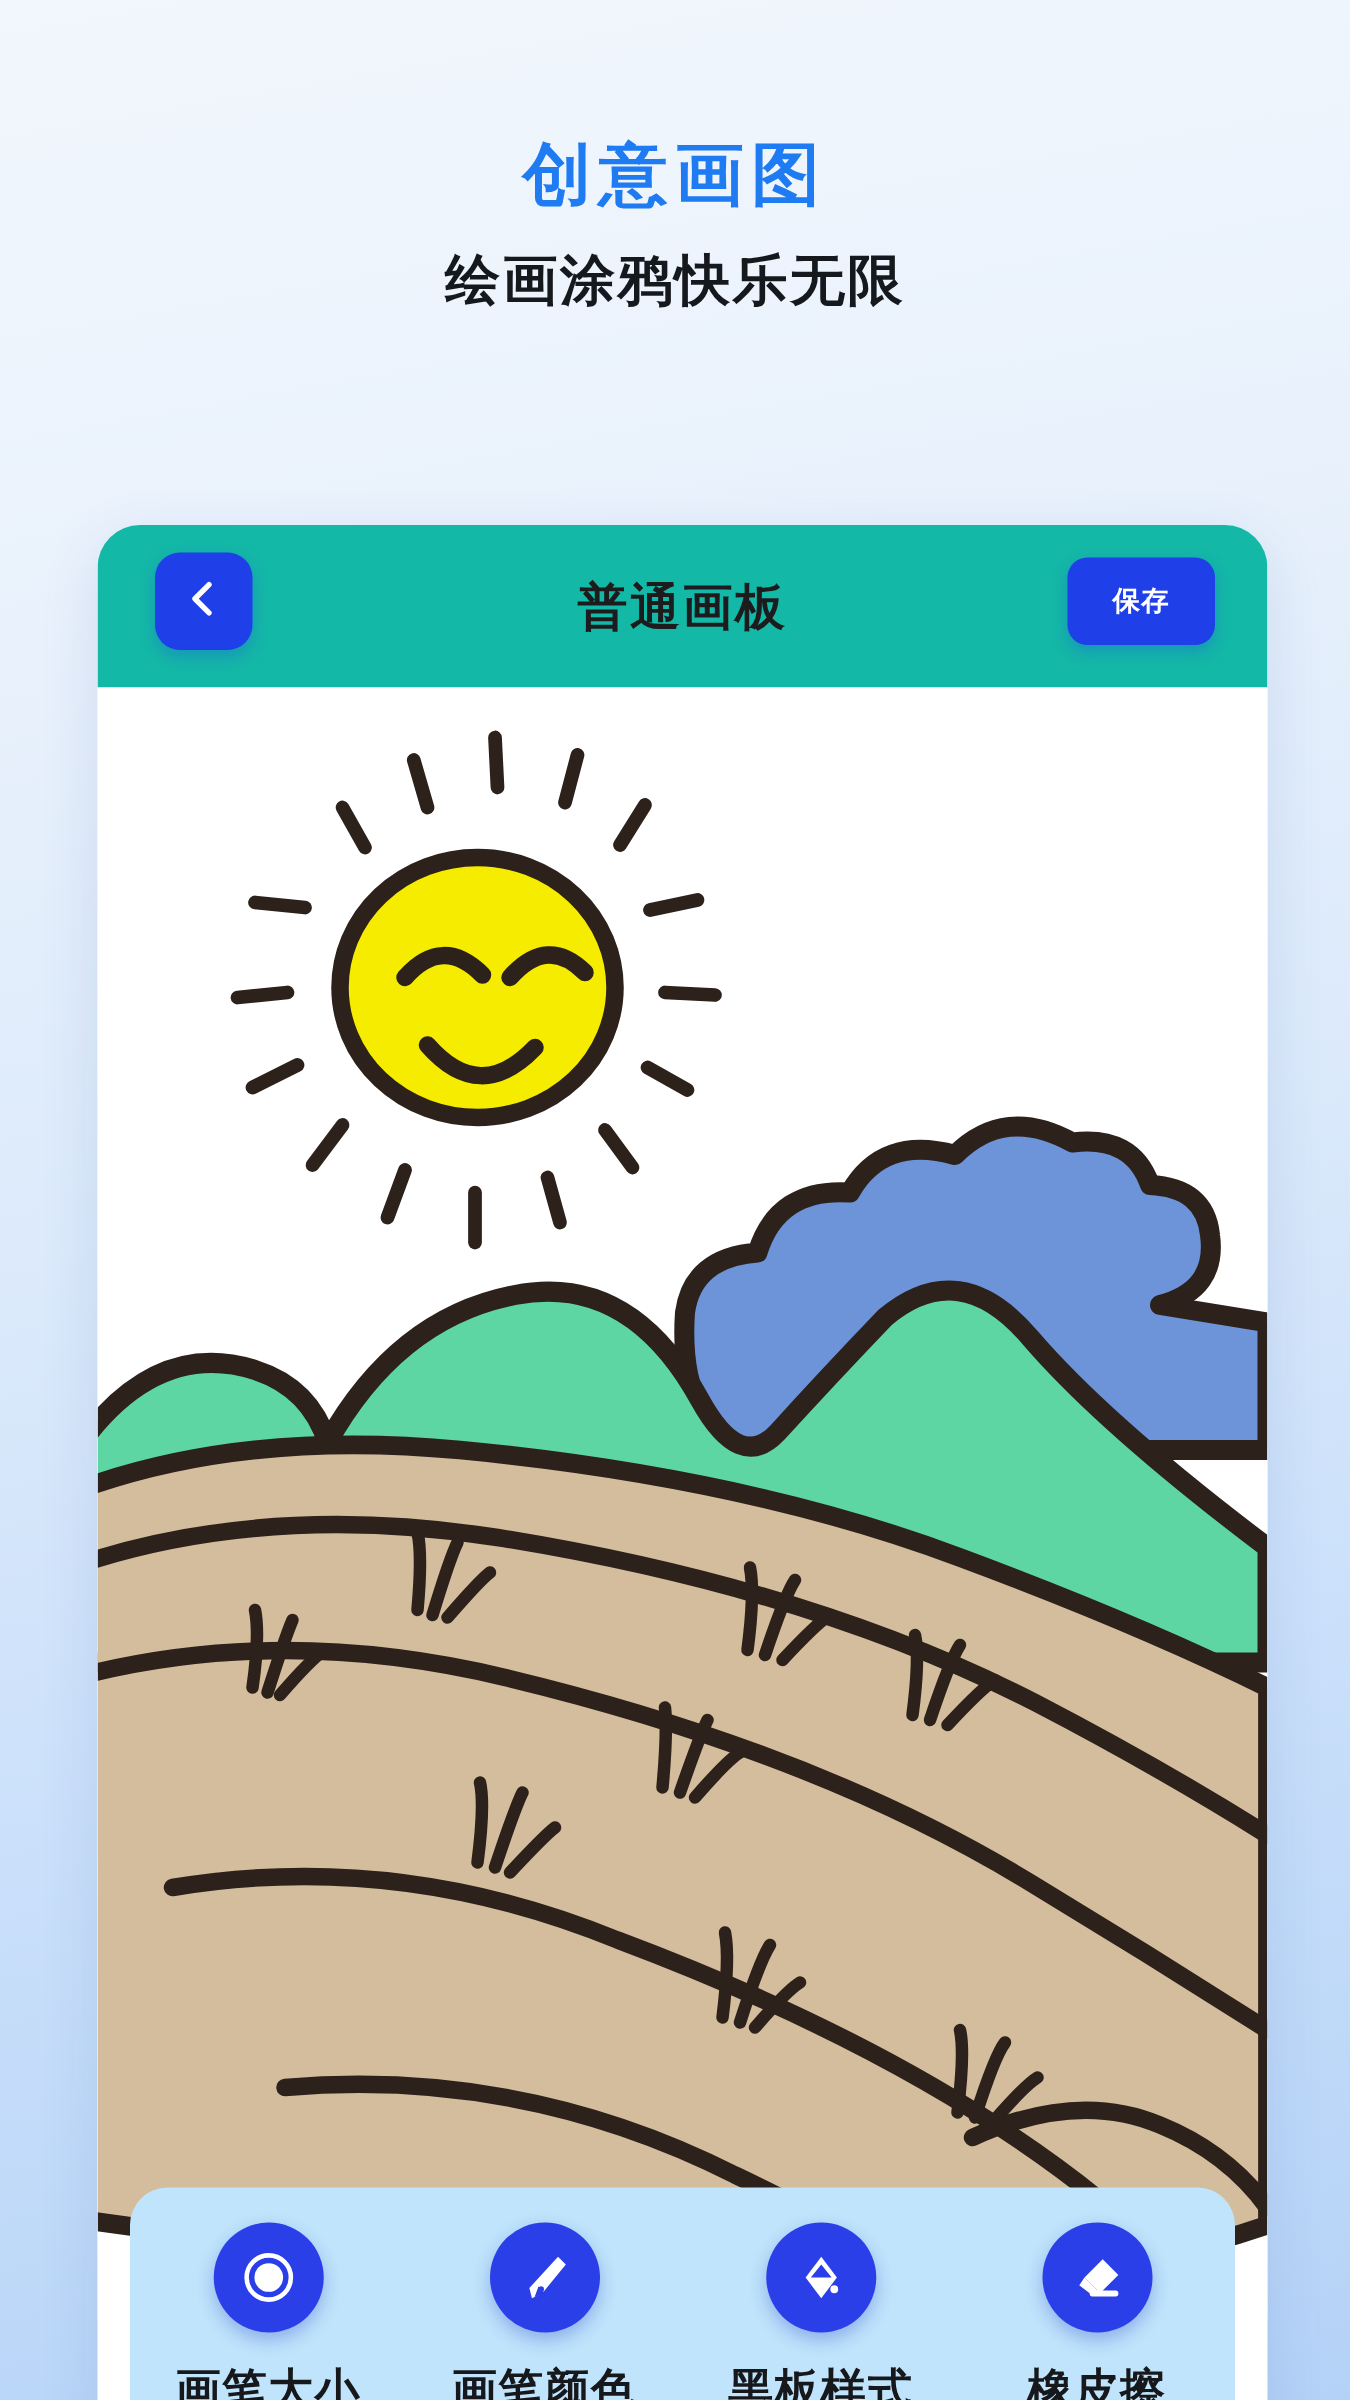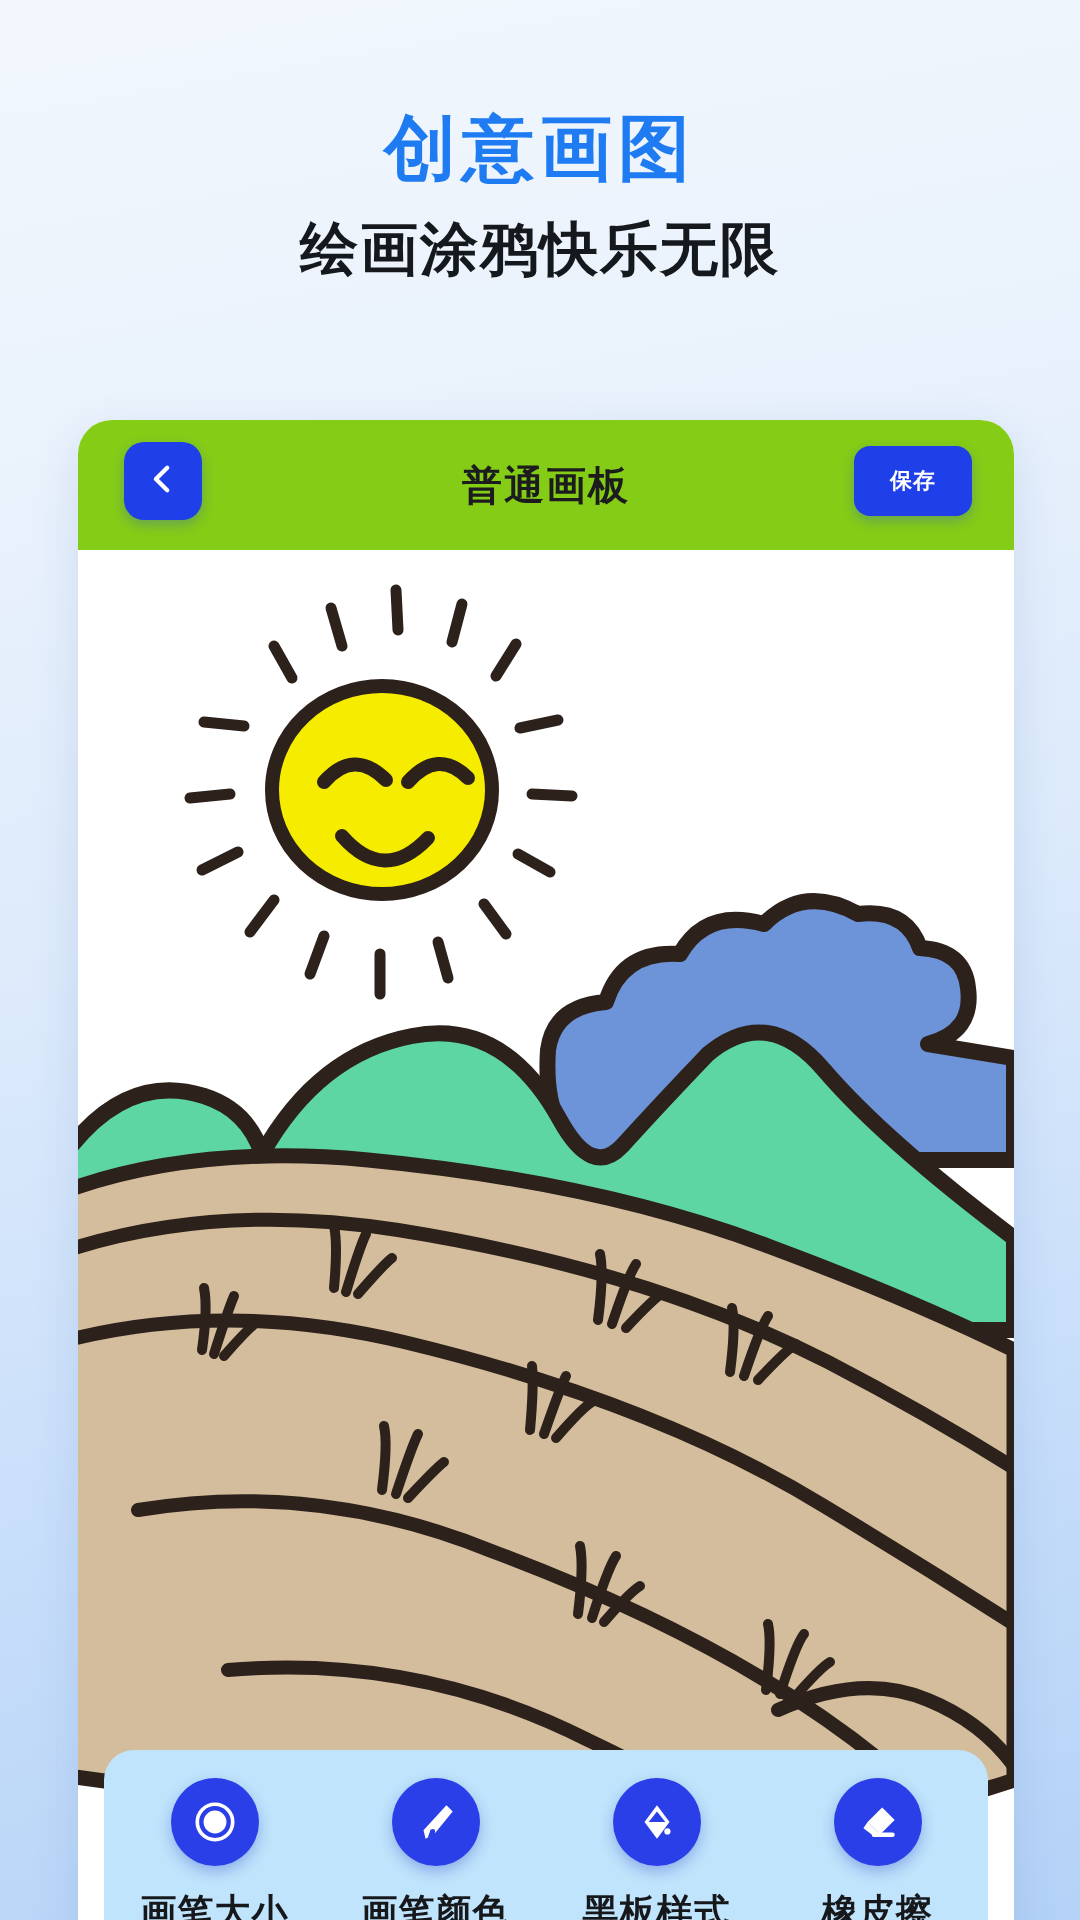--- a/index.html
+++ b/index.html
@@ -11,50 +11,50 @@
     position: relative;
   }
 
   
   .promo {
     position:absolute; left:0; top:0; width:1080px; height:360px;
     display:flex; flex-direction:column; align-items:center;
   }
   .promo-title {
     margin-top:112px;
-    font-size:72px; line-height:1;
+    font-size:55px; line-height:1;
     font-weight:700;
     color:#1f7bf2;
     letter-spacing:6px;
     font-family:"DejaVu Sans","Liberation Sans",sans-serif;
   }
   .promo-sub {
     margin-top:36px;
-    font-size:58px; line-height:1;
+    font-size:44px; line-height:1;
     font-weight:700;
     color:#15181c;
     letter-spacing:2px;
     font-family:"DejaVu Sans","Liberation Sans",sans-serif;
   }
 
   
   .phone-card {
     position:absolute; left:78px; top:420px;
     width:936px; height:1560px;
     background:#ffffff;
     border-radius:34px 34px 0 0;
     box-shadow:0 14px 46px rgba(60,100,170,0.14);
     overflow:hidden;
   }
 
   
   .appbar {
     position:absolute; left:0; top:0; width:100%; height:130px;
     display:flex; align-items:center;
-    background:#84cc16;
+    background:#14b8a6;
     padding-left:27px;
   }
   .back-btn {
     position:absolute; left:46px; top:22px;
     width:78px; height:78px;
     background:#1f3fe8; border-radius:20px;
     display:flex; align-items:center; justify-content:center;
     box-shadow:0 5px 12px rgba(31,63,232,0.28);
   }
   .back-btn svg { width:34px; height:34px; }

